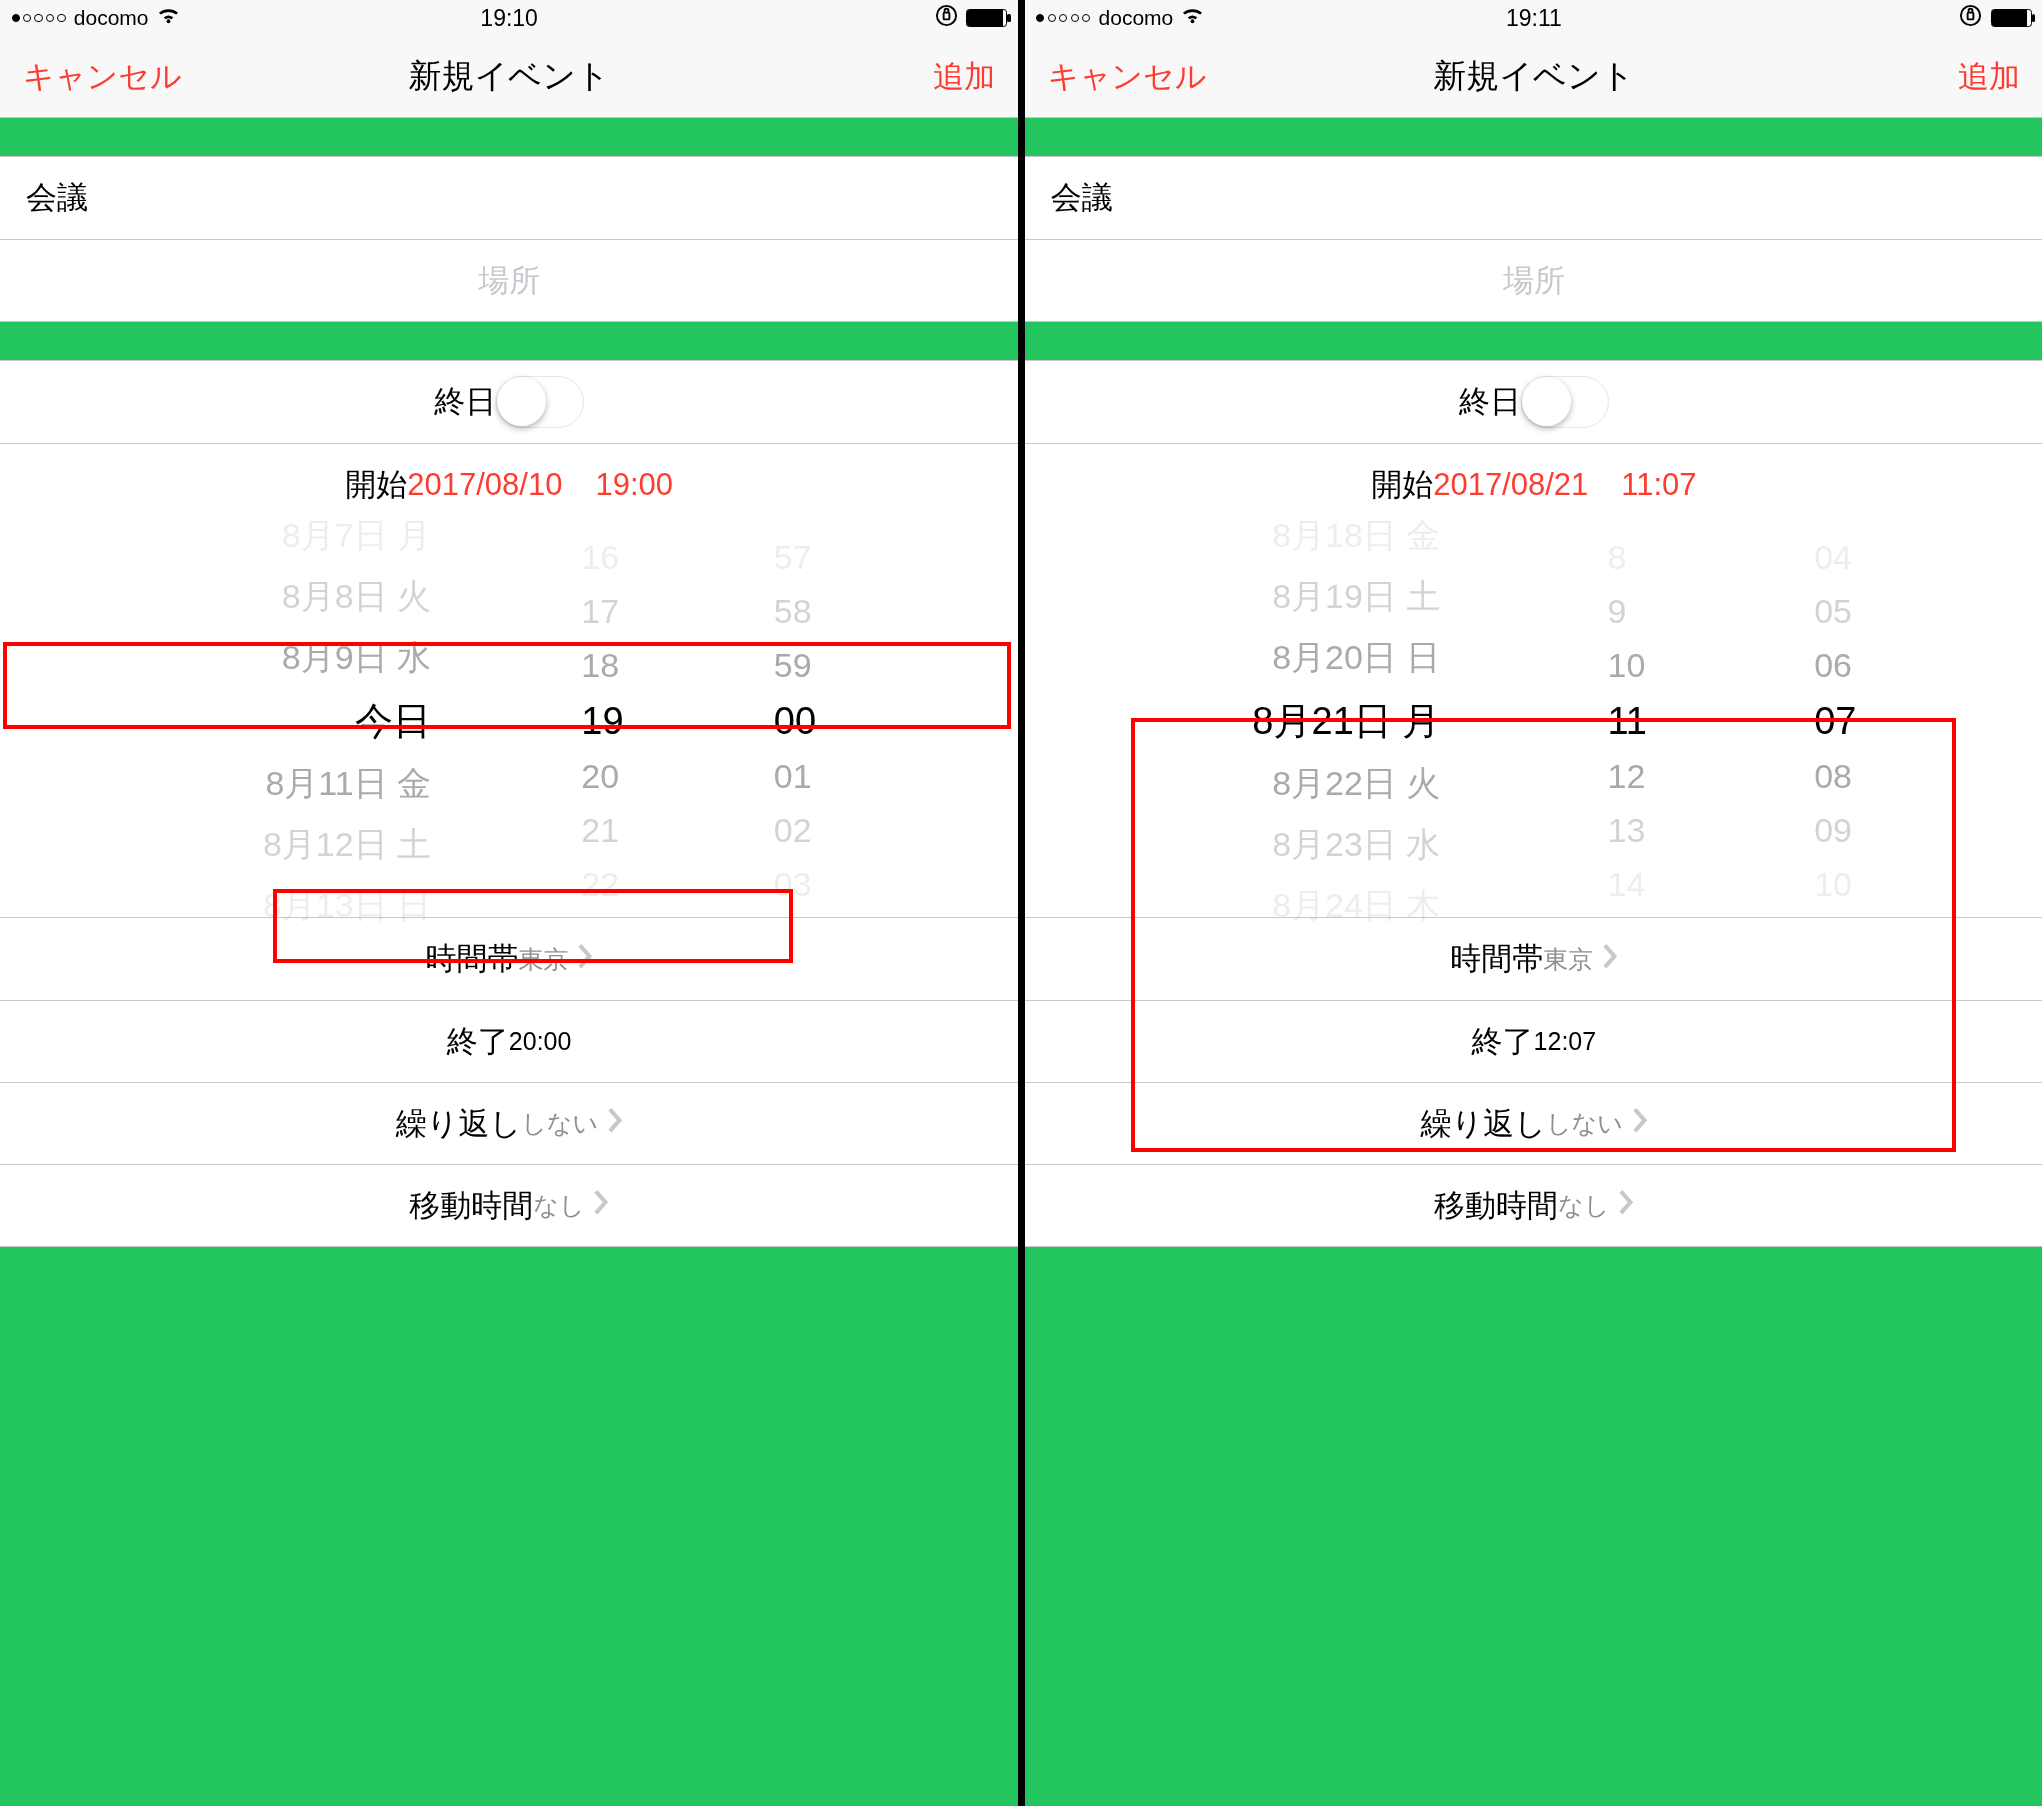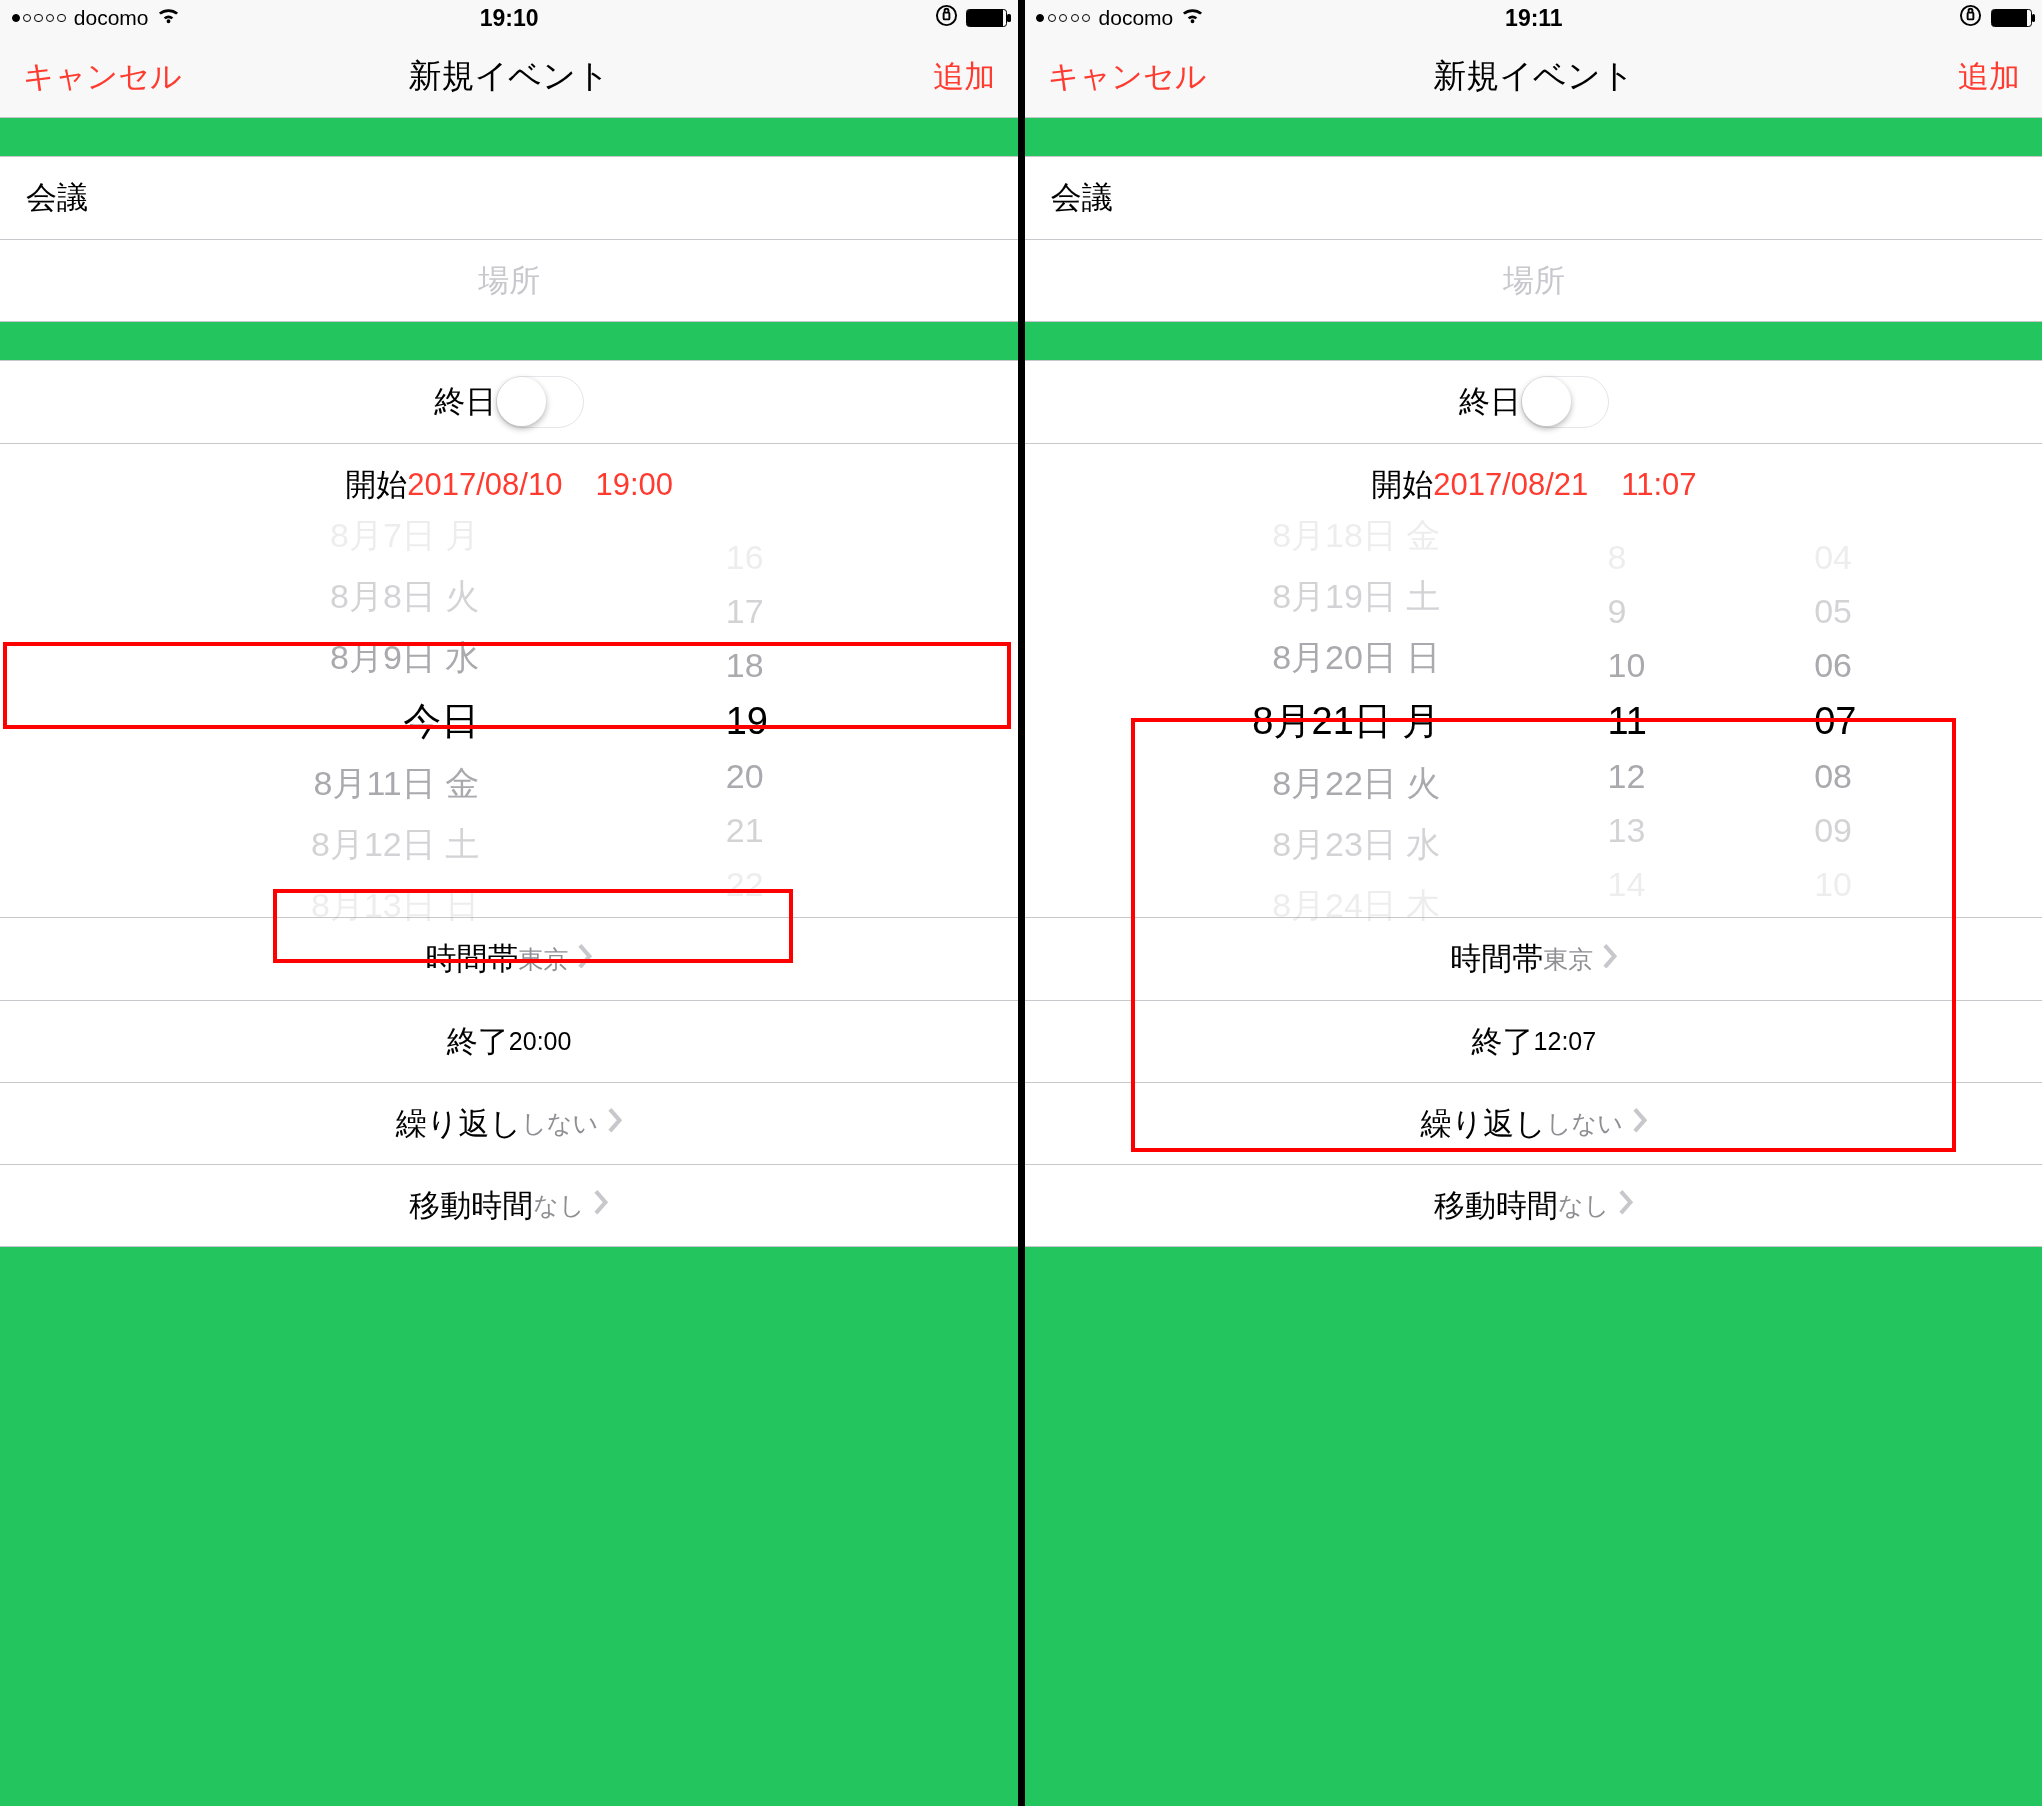--- a/index.html
+++ b/index.html
@@ -31,21 +31,21 @@
     padding: 0 11.5px;
     font-size: 21px;
     color: #000;
   }
   .sb-left { display: flex; align-items: center; gap: 8.2px; }
   .dots { display: flex; gap: 3.3px; }
   .dot { width: 8.2px; height: 8.2px; border-radius: 50%; border: 1.6px solid #000; }
   .dot.filled { background: #000; }
   .carrier { font-size: 21px; }
   .wifi-icon svg { width: 23px; height: 23px; }
-  .sb-center { font-size: 23px; font-weight: 700; position: absolute; left: 50%; transform: translateX(-50%); }
+  .sb-center { font-size: 23px; font-weight: 400; position: absolute; left: 50%; transform: translateX(-50%); }
   .sb-right { display: flex; align-items: center; gap: 8.2px; }
   .lock-port svg { width: 23px; height: 23px; }
   .battery {
     width: 41px; height: 18px; border: 1.6px solid #000; border-radius: 3.3px; position: relative;
   }
   .battery::after {
     content:""; position:absolute; right:-4.9px; top:4.1px; width:3.3px; height:8.2px; background:#000; border-radius:1.6px;
   }
   .battery-fill { background:#000; height:100%; border-radius:1.6px 0 0 1.6px;}
   
@@ -208,20 +208,29 @@
       </div>
       <div class="picker-col">
         <span class="picker-item veryfar">16</span>
         <span class="picker-item far">17</span>
         <span class="picker-item">18</span>
         <span class="picker-item sel">19</span>
         <span class="picker-item">20</span>
         <span class="picker-item far">21</span>
         <span class="picker-item veryfar">22</span>
       </div>
+      <div class="picker-col">
+        <span class="picker-item veryfar">57</span>
+        <span class="picker-item far">58</span>
+        <span class="picker-item">59</span>
+        <span class="picker-item sel">00</span>
+        <span class="picker-item">01</span>
+        <span class="picker-item far">02</span>
+        <span class="picker-item veryfar">03</span>
+      </div>
     </div>
 
     <div class="cell">
       <span class="cell-label">時間帯</span>
       <span class="cell-value">
         <span>東京</span>
         <span class="chevron"><svg viewBox="0 0 10 18">
               <path fill="none" stroke="#c7c7cc" stroke-width="3" d="M1 1l7 8-7 8"></path>
             </svg></span>
       </span>

